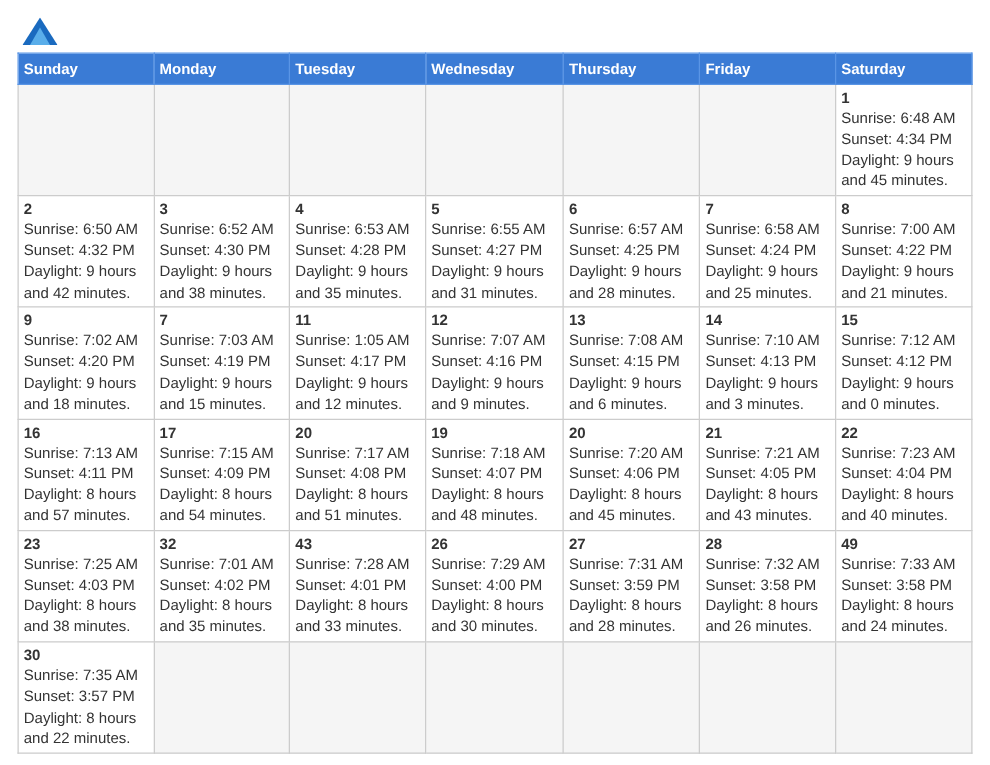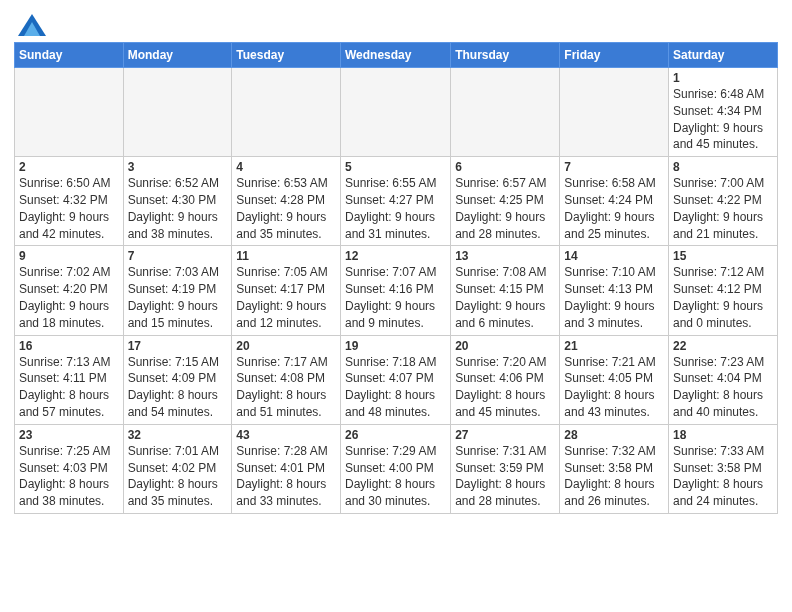--- a/index.html
+++ b/index.html
@@ -201,21 +201,21 @@
 Daylight: 9 hours and 18 minutes.</div>
           </td>
           <td>
             <span class="day-num">7</span>
             <div class="day-info">Sunrise: 7:03 AM
 Sunset: 4:19 PM
 Daylight: 9 hours and 15 minutes.</div>
           </td>
           <td>
             <span class="day-num">11</span>
-            <div class="day-info">Sunrise: 7:05 AM
+            <div class="day-info">Sunrise: 1:05 AM
 Sunset: 4:17 PM
 Daylight: 9 hours and 12 minutes.</div>
           </td>
           <td>
             <span class="day-num">12</span>
             <div class="day-info">Sunrise: 7:07 AM
 Sunset: 4:16 PM
 Daylight: 9 hours and 9 minutes.</div>
           </td>
           <td>
@@ -312,21 +312,35 @@
 Sunset: 3:59 PM
 Daylight: 8 hours and 28 minutes.</div>
           </td>
           <td>
             <span class="day-num">28</span>
             <div class="day-info">Sunrise: 7:32 AM
 Sunset: 3:58 PM
 Daylight: 8 hours and 26 minutes.</div>
           </td>
           <td>
-            <span class="day-num">18</span>
+            <span class="day-num">49</span>
             <div class="day-info">Sunrise: 7:33 AM
 Sunset: 3:58 PM
 Daylight: 8 hours and 24 minutes.</div>
           </td>
+        </tr>
+        <tr class="last-row">
+          <td>
+            <span class="day-num">30</span>
+            <div class="day-info">Sunrise: 7:35 AM
+Sunset: 3:57 PM
+Daylight: 8 hours and 22 minutes.</div>
+          </td>
+          <td class="empty"></td>
+          <td class="empty"></td>
+          <td class="empty"></td>
+          <td class="empty"></td>
+          <td class="empty"></td>
+          <td class="empty"></td>
         </tr>
       </tbody>
   </table>
 </div>
 
 </body></html>

